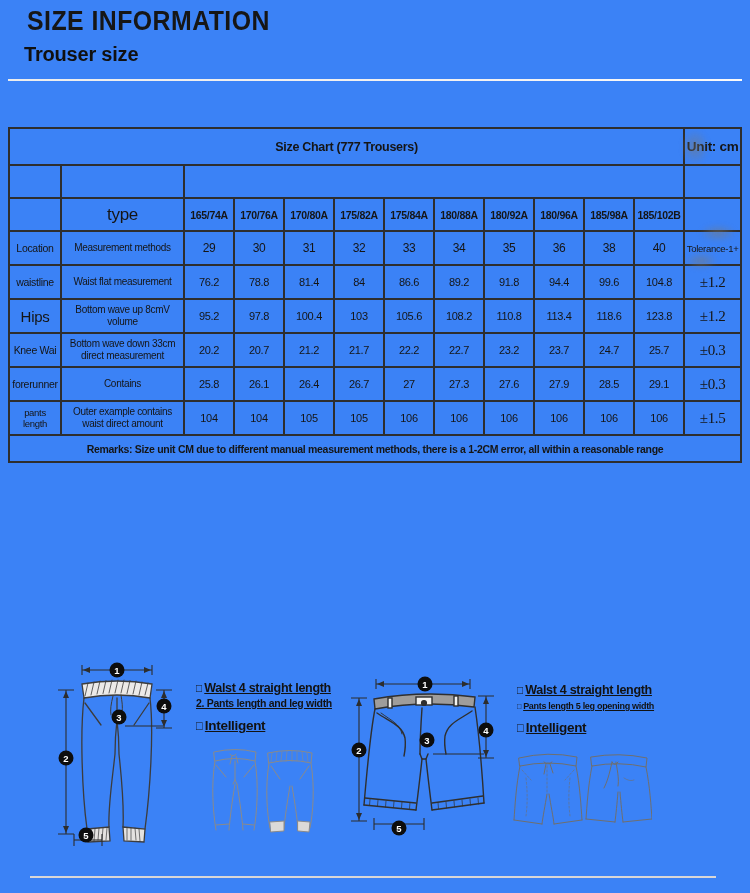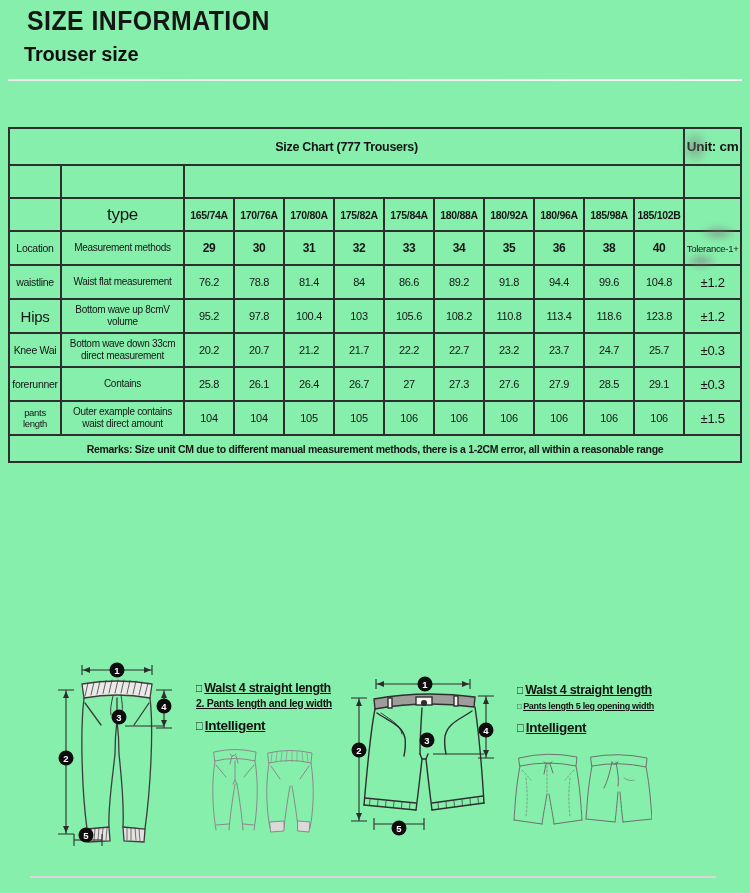--- a/index.html
+++ b/index.html
@@ -1,43 +1,43 @@
 <!DOCTYPE html>
 <html><head>
 <meta charset="utf-8">
 <style>
   html,body{margin:0;padding:0;background:#fff;}
-  .page{position:relative;width:750px;height:893px;background:#86efac;overflow:hidden;
+  .page{position:relative;width:750px;height:893px;background:#3b82f6;overflow:hidden;
         font-family:"Liberation Sans",sans-serif;color:#111;}
   
   .hdr-title{position:absolute;left:27px;top:6px;font-size:27px;font-weight:800;
              letter-spacing:0.5px;transform:scaleX(.92);transform-origin:left;color:#161616;}
   .hdr-sub{position:absolute;left:24px;top:43px;font-size:20px;font-weight:600;
            letter-spacing:-0.2px;color:#101010;}
   .divider-top{position:absolute;left:8px;top:79px;width:734px;height:2px;
                background:linear-gradient(to right,#ededed,#f3f1f1 60%,#fbfafa);}
   .divider-bottom{position:absolute;left:30px;top:876px;width:686px;height:2px;background:#d9d7d7;}
 
   
   table.size{position:absolute;left:8px;top:127px;width:734px;border-collapse:collapse;
              table-layout:fixed;padding-left:16px;}
   table.size td{border:2px solid #2e2e2e;text-align:center;vertical-align:middle;
                 padding:0 1px;overflow:hidden;letter-spacing:-0.3px;color:#151515;}
   .t-title{font-size:12.5px;font-weight:700;}
   .t-unit{font-size:13.5px;font-weight:700;}
   .t-type{font-size:17px;font-weight:500;border-radius:9px;}
   .size-h{font-size:10.5px;font-weight:700;letter-spacing:-0.5px;}
-  .num-h{font-size:12px;font-weight:700;}
+  .num-h{font-size:12px;font-weight:400;}
   .tol-h{font-size:9.5px;letter-spacing:-0.5px;}
   .loc{font-size:10.5px;}
   .loc-lg{font-size:15px;}
   .method{font-size:10px;line-height:1.25;}
   .method-lg{font-size:15px;font-weight:500;}
   .val{font-size:11px;}
-  .tol{font-size:13px;}
+  .tol{font-size:15px;font-family:Liberation Serif, serif;}
   .remarks{font-size:10.5px;font-weight:700;letter-spacing:-0.2px;}
   tr.rh-title{height:37px;} tr.rh-empty{height:33px;} tr.rh-type{height:33px;}
   tr.rh-loc{height:34px;} tr.rh-data{height:34px;} tr.rh-rem{height:27px;}
 
   
   .blob{position:absolute;pointer-events:none;filter:blur(2px);
         background:radial-gradient(closest-side,rgba(120,120,120,.55),rgba(120,120,120,0));}
   .blob1{left:681px;top:129px;width:28px;height:36px;}
   .blob2{left:699px;top:224px;width:38px;height:18px;}
   .blob3{left:684px;top:252px;width:34px;height:18px;}

